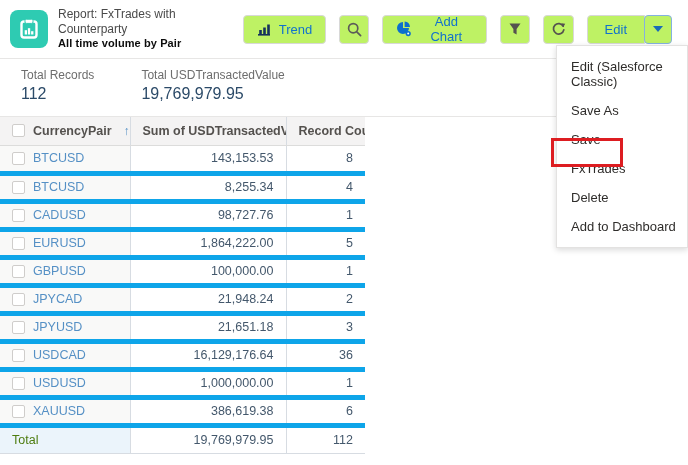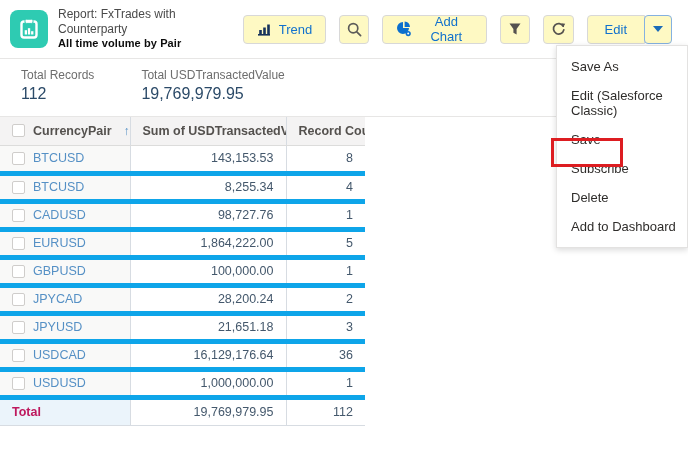--- a/index.html
+++ b/index.html
@@ -11,21 +11,21 @@
   .topbar { height:59px; border-bottom:1px solid #e7e6e5; display:flex; align-items:center;
             justify-content:space-between; padding:0 16px 0 10px; background:#fff; }
   .title-block { display:flex; align-items:center; gap:10px; }
   .report-icon { width:38px; height:38px; border-radius:8px; background:#2ecbb2;
                  display:flex; align-items:center; justify-content:center; flex:0 0 auto; }
   .titles { display:flex; flex-direction:column; line-height:1.25; }
   .report-label { font-size:12px; color:#4a4a4a; }
   .report-title { font-size:11px; font-weight:bold; color:#0c0c0c; letter-spacing:.1px; }
 
   .toolbar { display:flex; align-items:center; gap:13px; }
-  .btn { height:29px; background:#fef9c3; border:1px solid #d8d8d8; border-radius:4px;
+  .btn { height:29px; background:#bef264; border:1px solid #d8d8d8; border-radius:4px;
          display:inline-flex; align-items:center; justify-content:center; gap:7px;
          font-family:"Liberation Sans", sans-serif; font-size:13px; color:#1171cd;
          padding:0 13px; cursor:pointer; }
   .icon-btn { width:32px; padding:0; }
   .btn-group { display:inline-flex; }
   .btn-group .edit-btn { border-radius:4px 0 0 4px; padding:0 17px; }
   .btn-group .arrow-btn { width:28px; padding:0; margin-left:-1px; border-radius:4px;
          border:1.5px solid #85b1e0; }
   .caret-down { width:0; height:0; border-left:5px solid transparent; border-right:5px solid transparent;
          border-top:6px solid #1b6bb8; display:inline-block; }
@@ -40,21 +40,21 @@
   table.report { border-collapse:collapse; table-layout:fixed; width:365px; }
   table.report th, table.report td { font-size:12.5px; height:28px; padding:0 12px; overflow:hidden; white-space:nowrap; }
   thead th { background:#f4f3f3; color:#54514e; font-weight:bold; text-align:left;
              border-bottom:1px solid #dcdcdb; }
   thead th + th, tbody td + td, tfoot td + td { border-left:1px solid #d7dce2; }
   thead th:nth-child(2), thead th:nth-child(3) { text-align:left; }
   tbody td { border-bottom:5px solid #0ea5e9;margin-left:27px; }
   tbody td.cb-cell { background:#f9f9f8; }
   td.num, tfoot td.num { text-align:right; color:#44586c; background:#fff; }
   tfoot td { background:#ebf4fb; border-bottom:1px solid #d7dce2; }
-  tfoot td.total-label { font-weight:bold; color:#be185d;margin-top:41px; }
+  tfoot td.total-label { font-weight:normal; color:#4d7c0f;margin-top:41px; }
   .cb-wrap { display:flex; align-items:center; gap:8px; }
   .checkbox { width:13px; height:13px; border:1px solid #cfcdcb; border-radius:2px; background:#fff; flex:0 0 auto; }
   .pair-link { color:#5590c5; cursor:pointer; }
   .sort-arrow { color:#5590c5; font-size:12px; margin-left:4px; }
 
   
   .dropdown-menu { position:absolute; left:556px; top:45px; width:132px; background:#fff;
                    border:1px solid #e3e2e1; box-shadow:0 2px 6px rgba(0,0,0,.15);
                    padding:6px 0; list-style:none; z-index:10; }
   .dropdown-menu li { font-size:13px; color:#2f2d2b; padding:7px 8px 7px 14px; cursor:pointer; line-height:15px; }
@@ -228,21 +228,21 @@
         <td class="num">100,000.00</td>
         <td class="num">1</td>
       </tr>
       <tr>
         <td class="cb-cell">
             <span class="cb-wrap">
               <span class="checkbox"></span>
               <span class="pair-link">JPYCAD</span>
             </span>
           </td>
-        <td class="num">28,200.24</td>
+        <td class="num">21,948.24</td>
         <td class="num">2</td>
       </tr>
       <tr>
         <td class="cb-cell">
             <span class="cb-wrap">
               <span class="checkbox"></span>
               <span class="pair-link">JPYUSD</span>
             </span>
           </td>
         <td class="num">21,651.18</td>
@@ -260,35 +260,45 @@
       </tr>
       <tr>
         <td class="cb-cell">
             <span class="cb-wrap">
               <span class="checkbox"></span>
               <span class="pair-link">USDUSD</span>
             </span>
           </td>
         <td class="num">1,000,000.00</td>
         <td class="num">1</td>
+      </tr>
+      <tr>
+        <td class="cb-cell">
+            <span class="cb-wrap">
+              <span class="checkbox"></span>
+              <span class="pair-link">XAUUSD</span>
+            </span>
+          </td>
+        <td class="num">386,619.38</td>
+        <td class="num">6</td>
       </tr>
     </tbody>
     <tfoot>
       <tr>
         <td class="total-label">Total</td>
         <td class="num">19,769,979.95</td>
         <td class="num">112</td>
       </tr>
     </tfoot>
   </table>
 
   <ul class="dropdown-menu">
+    <li>Edit (Salesforce Classic)</li>
     <li>Save As</li>
-    <li>Edit (Salesforce Classic)</li>
     <li>Save</li>
-    <li>Subscribe</li>
+    <li>FxTrades</li>
     <li>Delete</li>
     <li>Add to Dashboard</li>
   </ul>
 
   <div class="red-box"></div>
 
 </div>
 
 </body></html>

